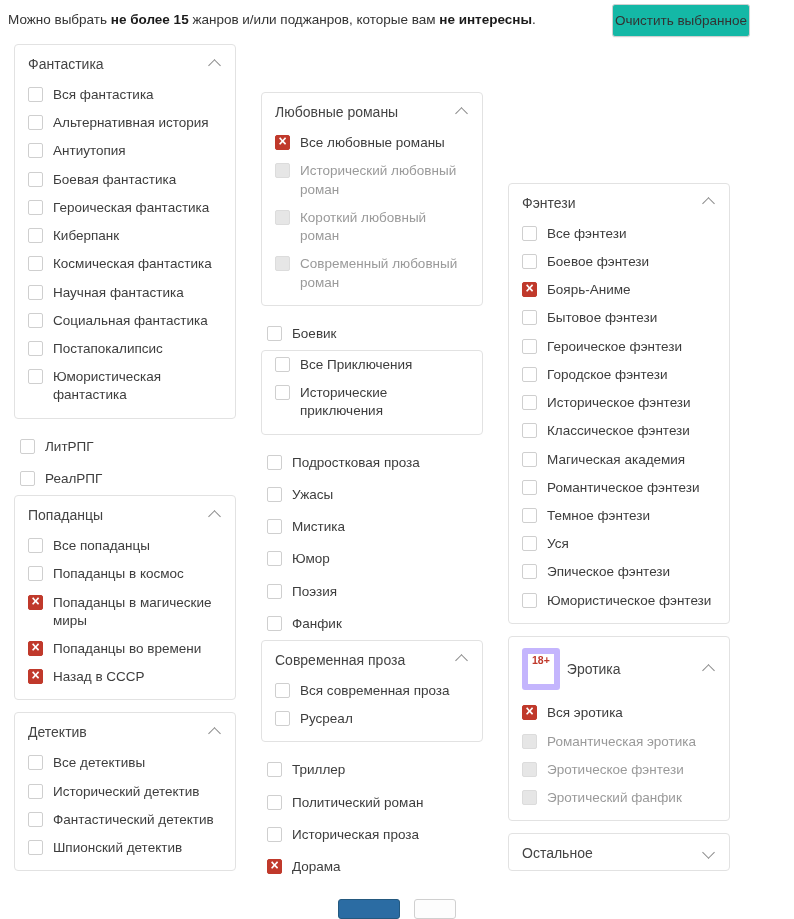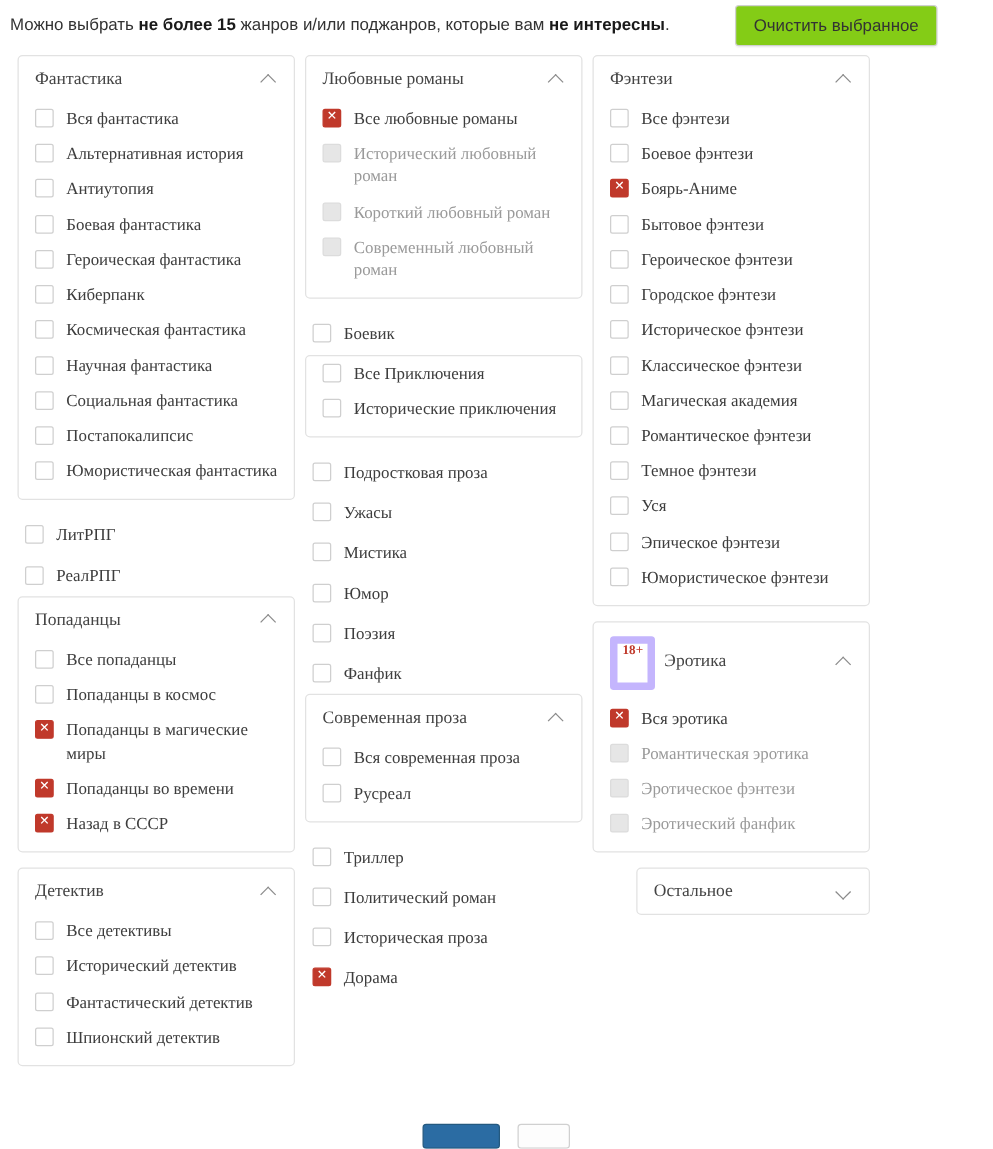--- a/index.html
+++ b/index.html
@@ -23,37 +23,36 @@
     height: 44px;
   }
   .notice-text {
     font-size: 13.5px;
     color: #333;
     line-height: 1.3;
   }
   .notice-text b { font-weight: bold; color: #1a1a1a; }
   .clear-btn {
     border: 1px solid #d0d0d0;
-    background: #84cc16;
+    background: #14b8a6;
     border-radius: 3px;
-    padding: 8px 14px;
+    padding: 8px 2px;
     font-size: 13.5px;
     color: #333;
     cursor: pointer;
     white-space: nowrap;
     box-shadow: 0 1px 1px rgba(0,0,0,0.04);
   }
 
   
   .columns {
     display: flex;
-    gap: 8px;
+    gap: 25px;
     padding: 0 14px;
-    align-items: flex-start;
-    font-family: Liberation Serif, serif;
+    align-items: flex-end;
   }
   .col { width: 222px; flex: 0 0 222px; }
 
   
   .group {
     border: 1px solid #e2e2e2;
     border-radius: 4px;
     background: #fff;
     margin-bottom: 12px;
     padding: 0 0 8px 0;
@@ -479,21 +478,21 @@
           </div>
           <div class="cb-row disabled">
             <span class="box dim"></span>
             <span class="cb-label">Эротическое фэнтези</span>
           </div>
           <div class="cb-row disabled">
             <span class="box dim"></span>
             <span class="cb-label">Эротический фанфик</span>
           </div>
         </div>
-        <div class="group" style="padding-bottom: 0px; margin-left: 35px;">
+        <div class="group" style="padding-bottom: 0px;">
           <div class="group-header">
             <div class="group-title">
               <span>Остальное</span>
             </div>
             <span class="chev down"></span>
           </div>
         </div>
       </div>
     </div>
 

